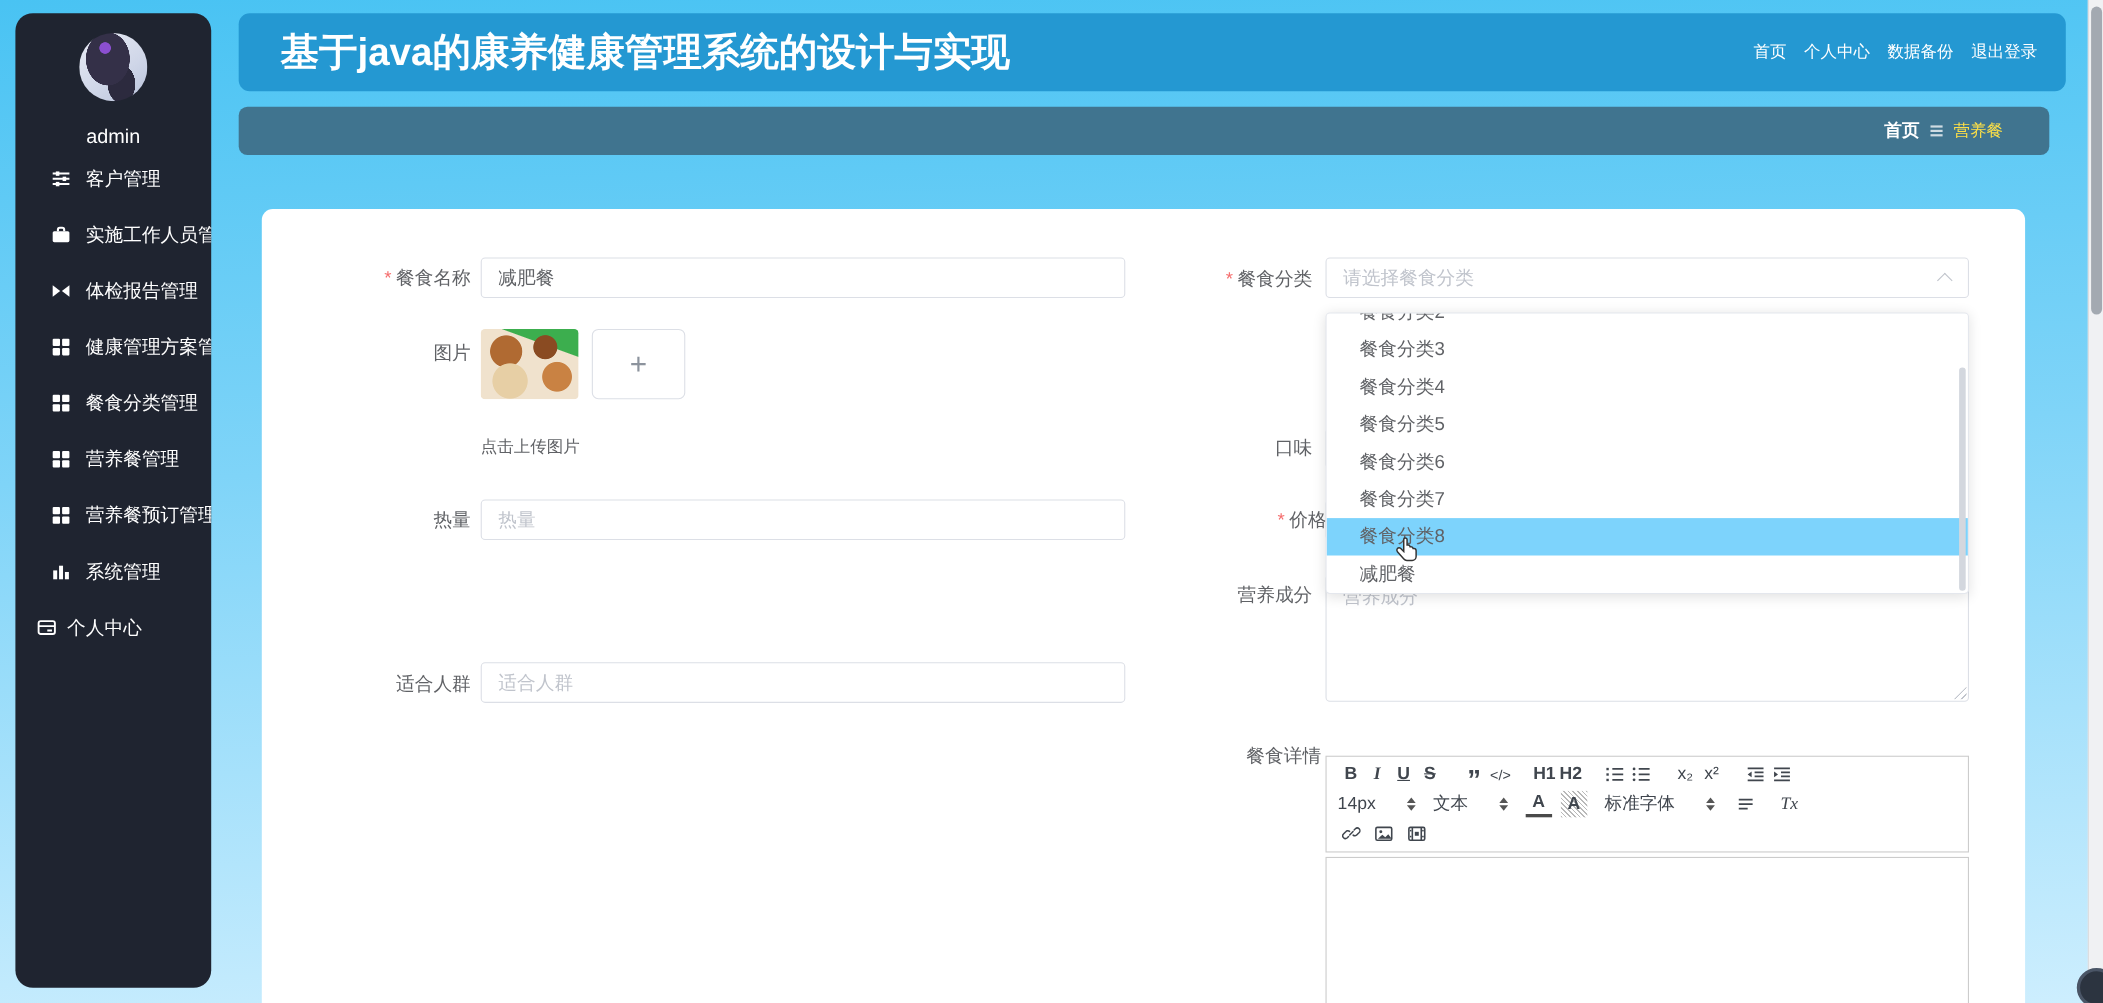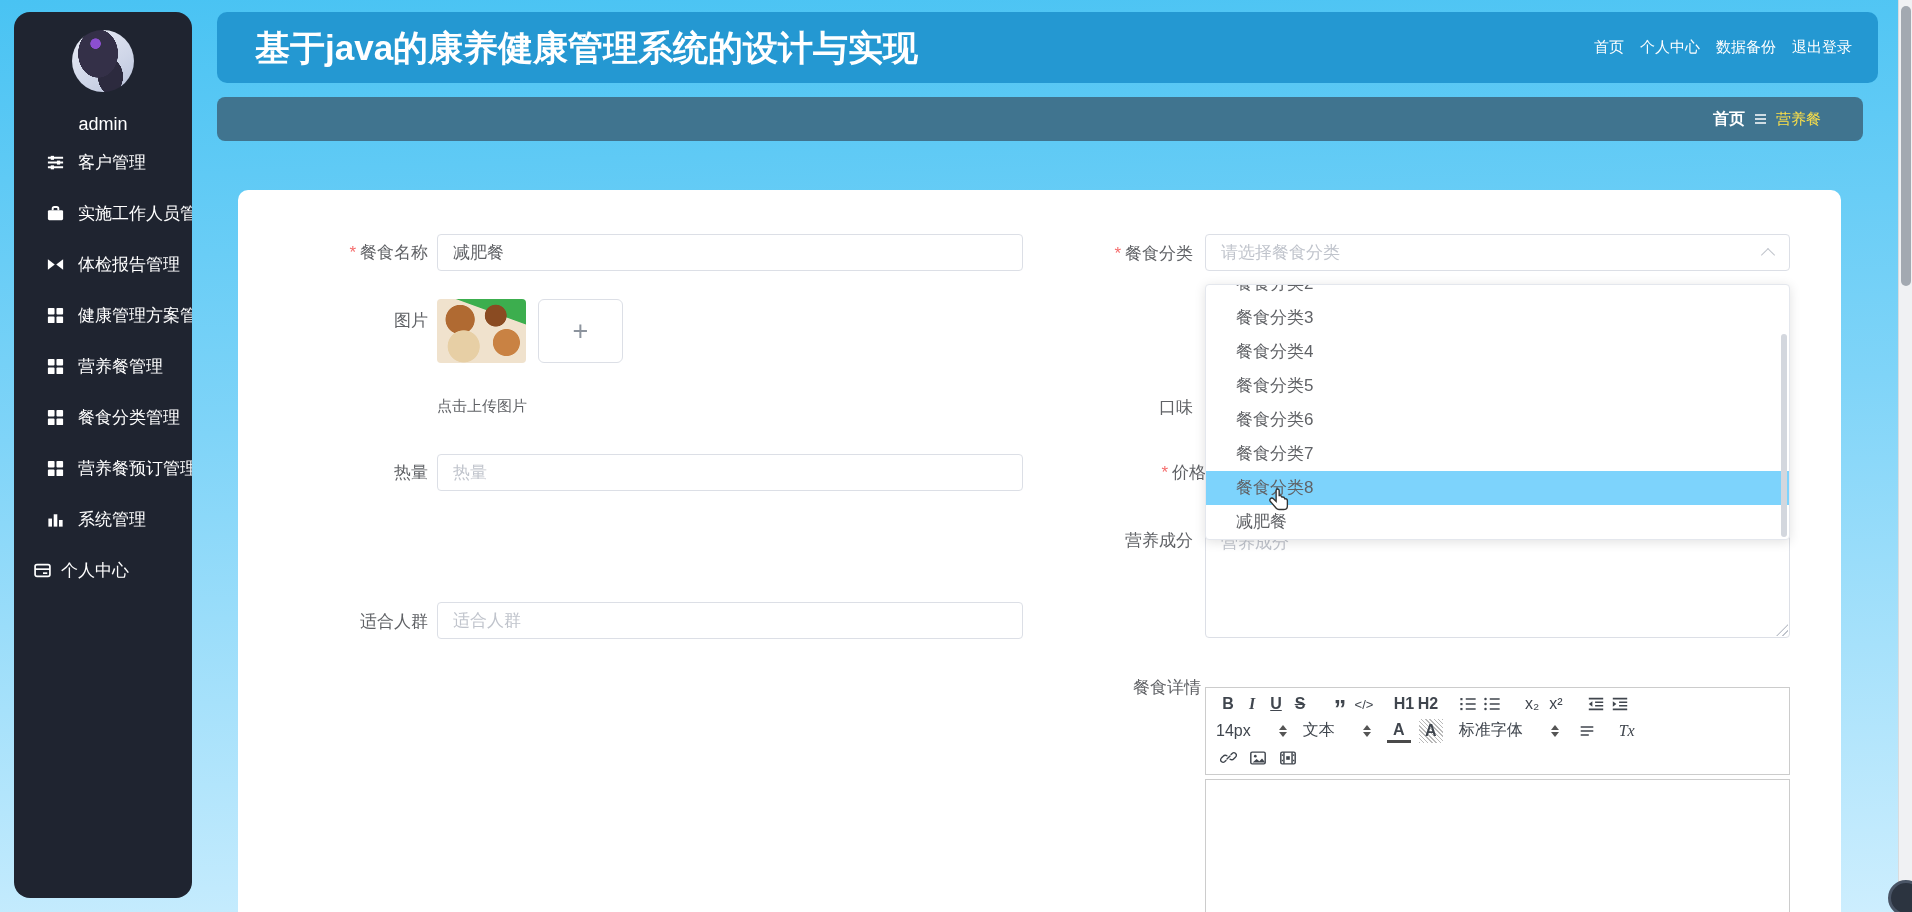--- a/index.html
+++ b/index.html
@@ -195,32 +195,32 @@
       </div>
       <div class="menu-item">
         <span class="mi">
           <svg viewBox="0 0 20 20" width="19" height="19">
               <rect x="2" y="2" width="7" height="7" rx="1" fill="#fff"></rect>
               <rect x="11" y="2" width="7" height="7" rx="1" fill="#fff"></rect>
               <rect x="2" y="11" width="7" height="7" rx="1" fill="#fff"></rect>
               <rect x="11" y="11" width="7" height="7" rx="1" fill="#fff"></rect>
             </svg>
         </span>
-        <span>营养餐管理</span>
+        <span>餐食分类管理</span>
       </div>
       <div class="menu-item">
         <span class="mi">
           <svg viewBox="0 0 20 20" width="19" height="19">
               <rect x="2" y="2" width="7" height="7" rx="1" fill="#fff"></rect>
               <rect x="11" y="2" width="7" height="7" rx="1" fill="#fff"></rect>
               <rect x="2" y="11" width="7" height="7" rx="1" fill="#fff"></rect>
               <rect x="11" y="11" width="7" height="7" rx="1" fill="#fff"></rect>
             </svg>
         </span>
-        <span>餐食分类管理</span>
+        <span>营养餐管理</span>
       </div>
       <div class="menu-item">
         <span class="mi">
           <svg viewBox="0 0 20 20" width="19" height="19">
               <rect x="2" y="2" width="7" height="7" rx="1" fill="#fff"></rect>
               <rect x="11" y="2" width="7" height="7" rx="1" fill="#fff"></rect>
               <rect x="2" y="11" width="7" height="7" rx="1" fill="#fff"></rect>
               <rect x="11" y="11" width="7" height="7" rx="1" fill="#fff"></rect>
             </svg>
         </span>

